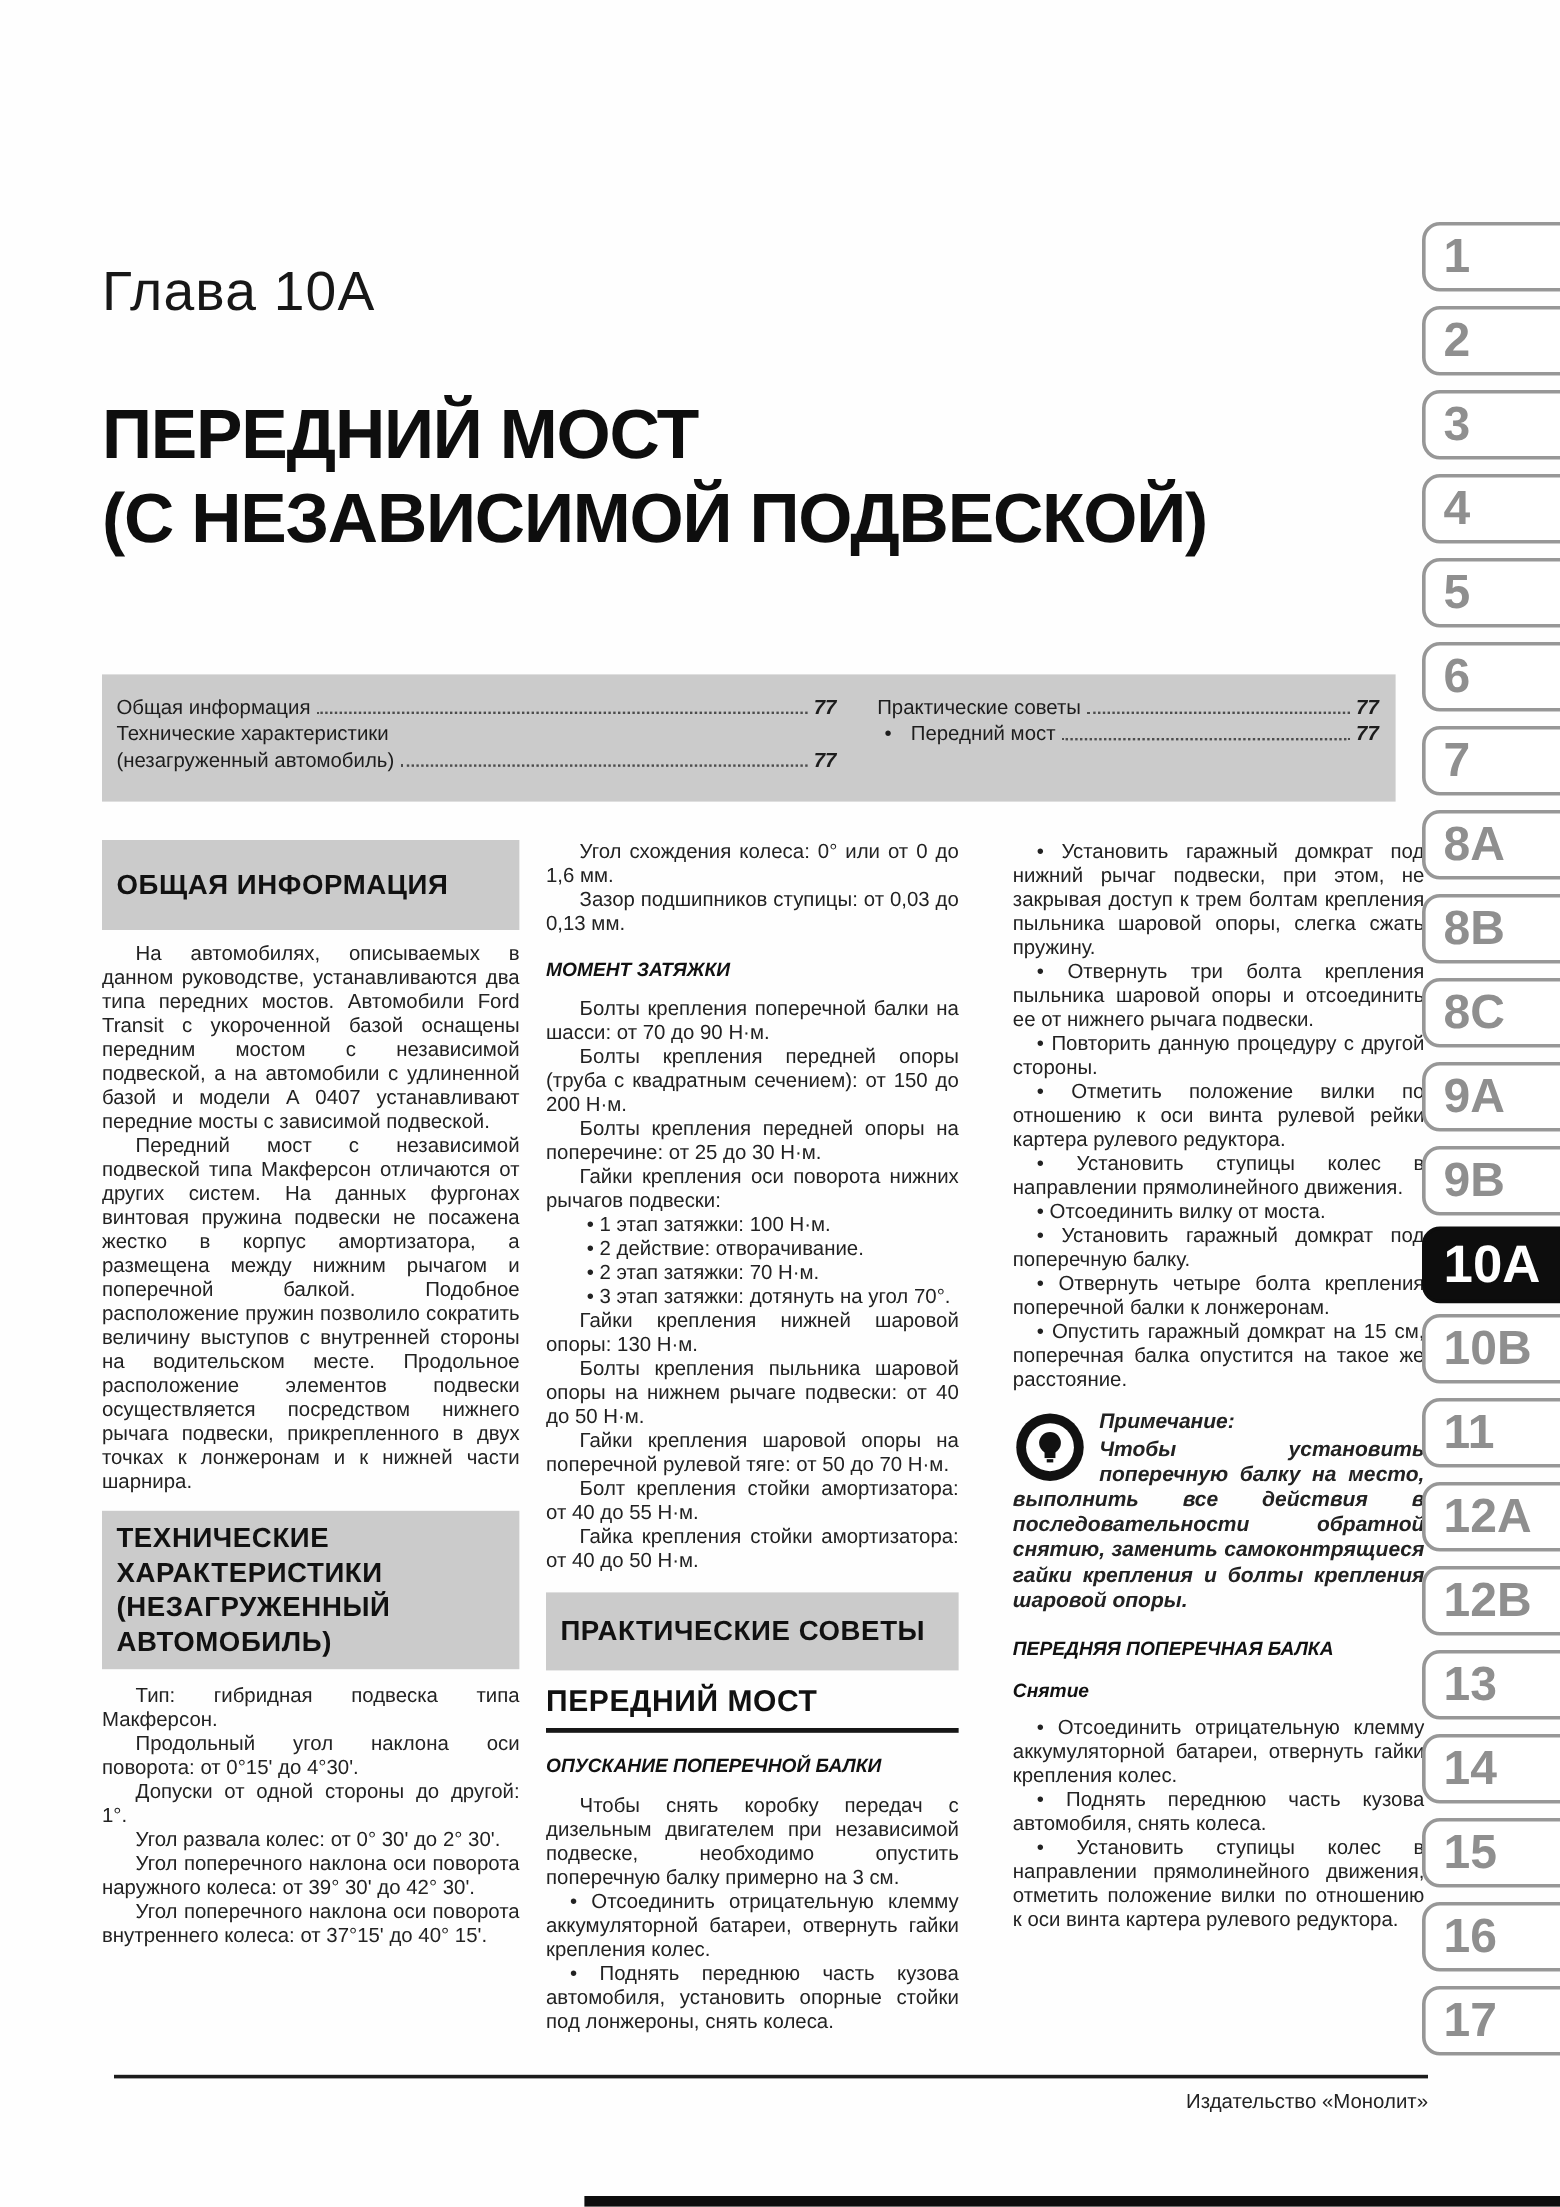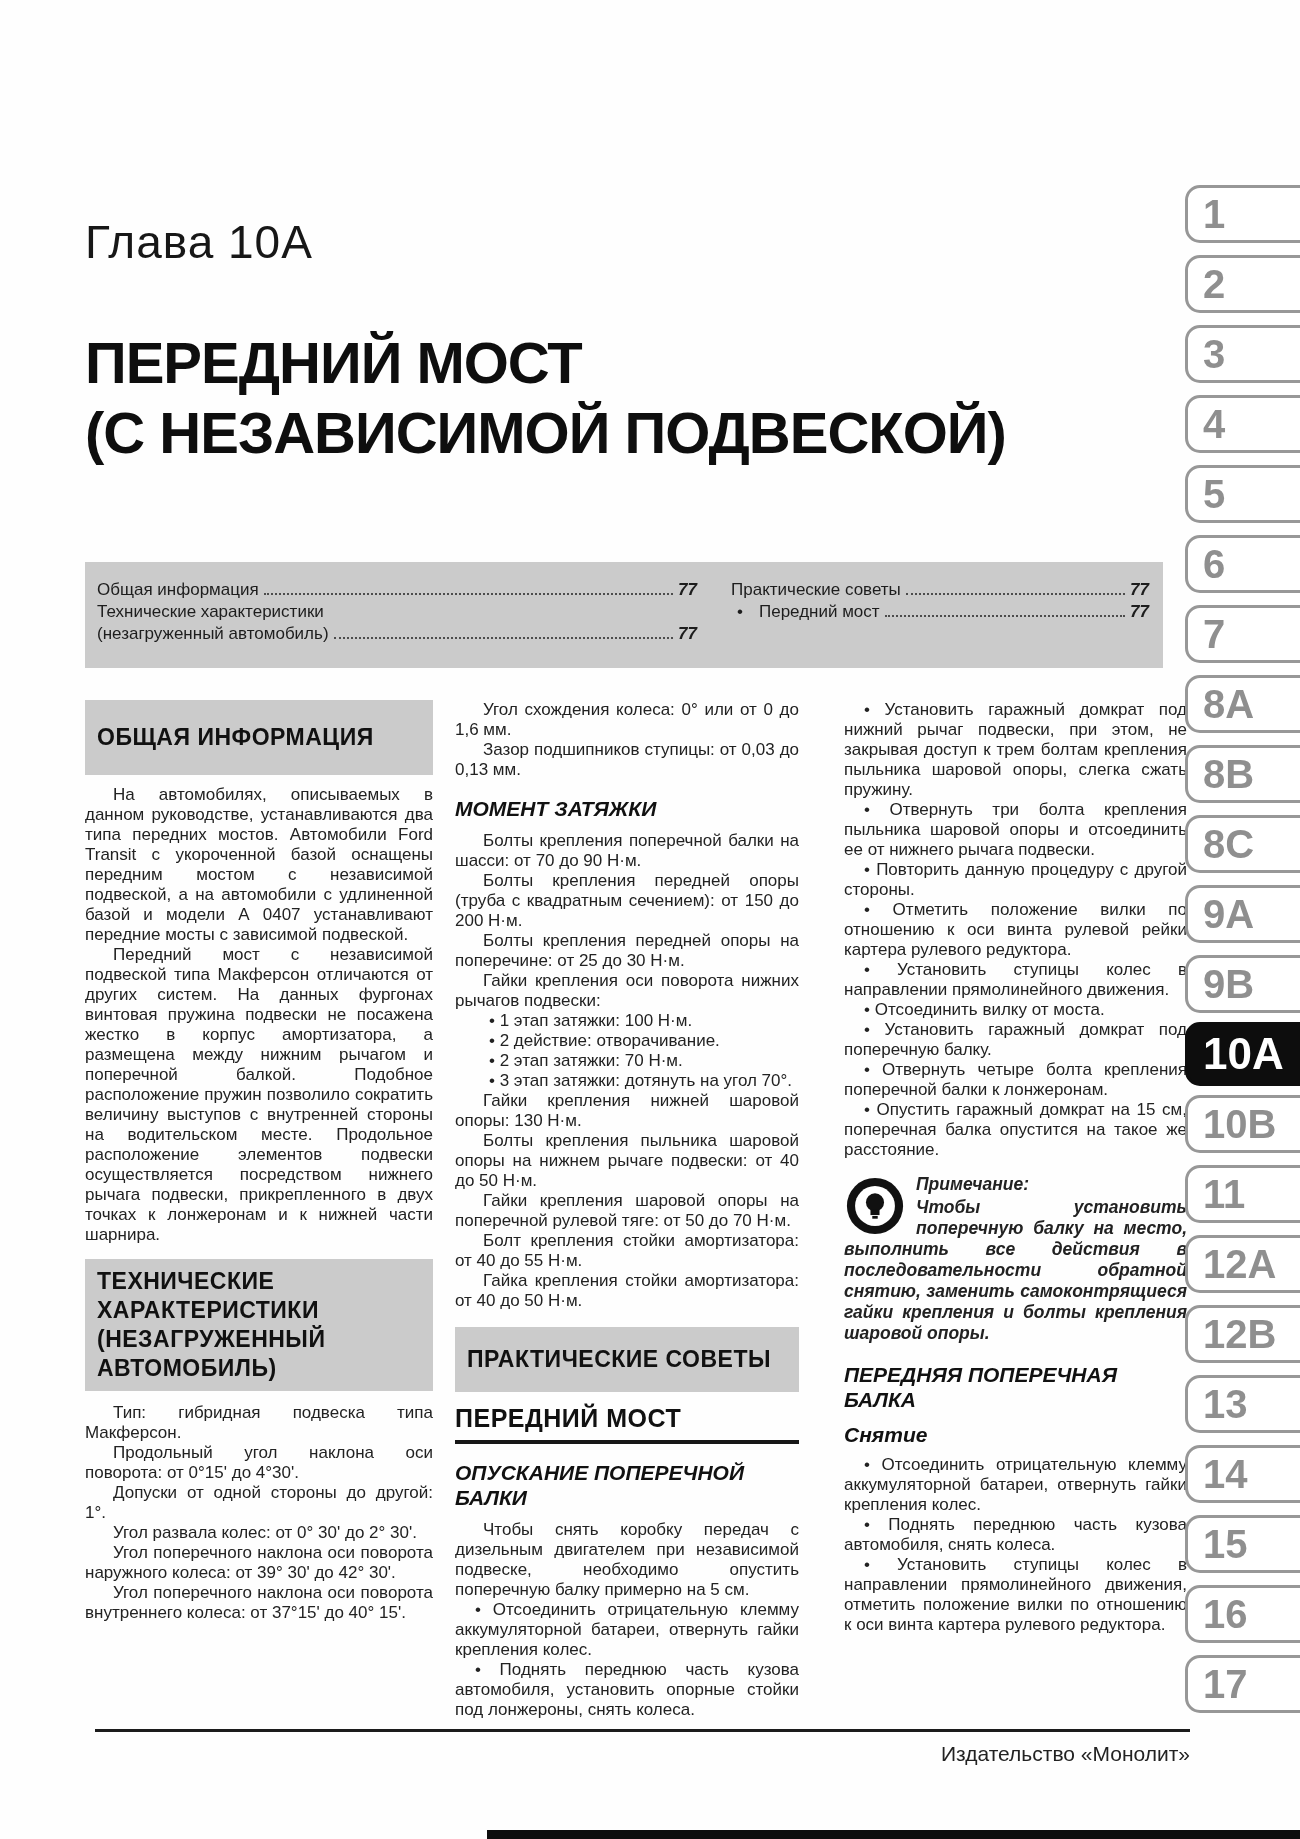--- a/index.html
+++ b/index.html
@@ -31,39 +31,39 @@
 
   .h-gray{background:#cbcbcb;font-weight:700;font-size:23px;line-height:29px;color:#111;
           padding:8px 12px;letter-spacing:.5px;}
   .h-gray.one{padding:23px 12px;}
   .h-gray.mid{padding:18px 12px;margin-top:16px;}
 
   .b{font-size:17px;line-height:20px;text-align:justify;margin:0;text-indent:28px;}
   .bl{font-size:17px;line-height:20px;text-align:justify;margin:0;text-indent:20px;}
   .st{font-size:17px;line-height:20px;margin:0;text-indent:34px;}
 
-  .h-bi{font-weight:700;font-style:italic;font-size:21px;line-height:25px;margin:16px 0 10px;color:#111;}
+  .h-bi{font-weight:700;font-style:italic;font-size:16px;line-height:25px;margin:16px 0 10px;color:#111;}
   .h-rule{font-weight:700;font-size:25px;color:#111;letter-spacing:.5px;
           border-bottom:4px solid #171717;padding-bottom:7px;margin:12px 0 16px;}
   .mt{margin-top:10px;}
 
   .note{margin-top:14px;font-weight:700;font-style:italic;font-size:17.5px;line-height:21px;text-align:justify;}
   .note-icon{float:left;width:58px;height:58px;margin:3px 12px 4px 2px;}
   .note-title{margin:0 0 2px 0;}
 
   
   .tabs{left:1185px;top:185px;width:132px;}
   .tab{height:58px;margin-bottom:12px;box-sizing:border-box;border:3px solid #979797;border-radius:15px;
        background:#fff;color:#8f8f8f;font-weight:700;font-size:40px;line-height:52px;padding-left:15px;}
   .tab.active{background:#0d0d0d;border-color:#0d0d0d;color:#fff;height:64px;line-height:58px;
               font-size:44px;margin-top:-3px;margin-bottom:9px;}
 
   
   .footer-rule{left:95px;top:1729px;width:1095px;height:3px;background:#1c1c1c;}
-  .footer-text{left:85px;top:1742px;width:1105px;text-align:right;font-size:21px;color:#222;}
+  .footer-text{left:85px;top:1742px;width:1105px;text-align:right;font-size:17px;color:#222;}
   .bottom-bar{left:487px;top:1830px;width:813px;height:9px;background:#0d0d0d;}
 </style>
 </head>
 <body>
 
 <div class="abs chapter">Глава 10А</div>
 <div class="abs title">
   <div>ПЕРЕДНИЙ МОСТ</div>
   <div>(С НЕЗАВИСИМОЙ ПОДВЕСКОЙ)</div>
 </div>
@@ -125,21 +125,21 @@
   <p class="st">• 2 этап затяжки: 70 Н·м.</p>
   <p class="st">• 3 этап затяжки: дотянуть на угол 70°.</p>
   <p class="b">Гайки крепления нижней шаровой опоры: 130 Н·м.</p>
   <p class="b">Болты крепления пыльника шаровой опоры на нижнем рычаге подвески: от 40 до 50 Н·м.</p>
   <p class="b">Гайки крепления шаровой опоры на поперечной рулевой тяге: от 50 до 70 Н·м.</p>
   <p class="b">Болт крепления стойки амортизатора: от 40 до 55 Н·м.</p>
   <p class="b">Гайка крепления стойки амортизатора: от 40 до 50 Н·м.</p>
   <div class="h-gray mid">ПРАКТИЧЕСКИЕ СОВЕТЫ</div>
   <div class="h-rule">ПЕРЕДНИЙ МОСТ</div>
   <div class="h-bi" style="margin-top:0;">ОПУСКАНИЕ ПОПЕРЕЧНОЙ БАЛКИ</div>
-  <p class="b">Чтобы снять коробку передач с дизельным двигателем при независимой подвеске, необходимо опустить поперечную балку примерно на 5 см.</p>
+  <p class="b">Чтобы снять коробку передач с дизельным двигателем при независимой подвеске, необходимо опустить поперечную балку примерно на 3 см.</p>
   <p class="bl">• Отсоединить отрицательную клемму аккумуляторной батареи, отвернуть гайки крепления колес.</p>
   <p class="bl">• Поднять переднюю часть кузова автомобиля, установить опорные стойки под лонжероны, снять колеса.</p>
 </div>
 
 <div class="col col3">
   <p class="bl">• Установить гаражный домкрат под нижний рычаг подвески, при этом, не закрывая доступ к трем болтам крепления пыльника шаровой опоры, слегка сжать пружину.</p>
   <p class="bl">• Отвернуть три болта крепления пыльника шаровой опоры и отсоединить ее от нижнего рычага подвески.</p>
   <p class="bl">• Повторить данную процедуру с другой стороны.</p>
   <p class="bl">• Отметить положение вилки по отношению к оси винта рулевой рейки картера рулевого редуктора.</p>
   <p class="bl">• Установить ступицы колес в направлении прямолинейного движения.</p>

